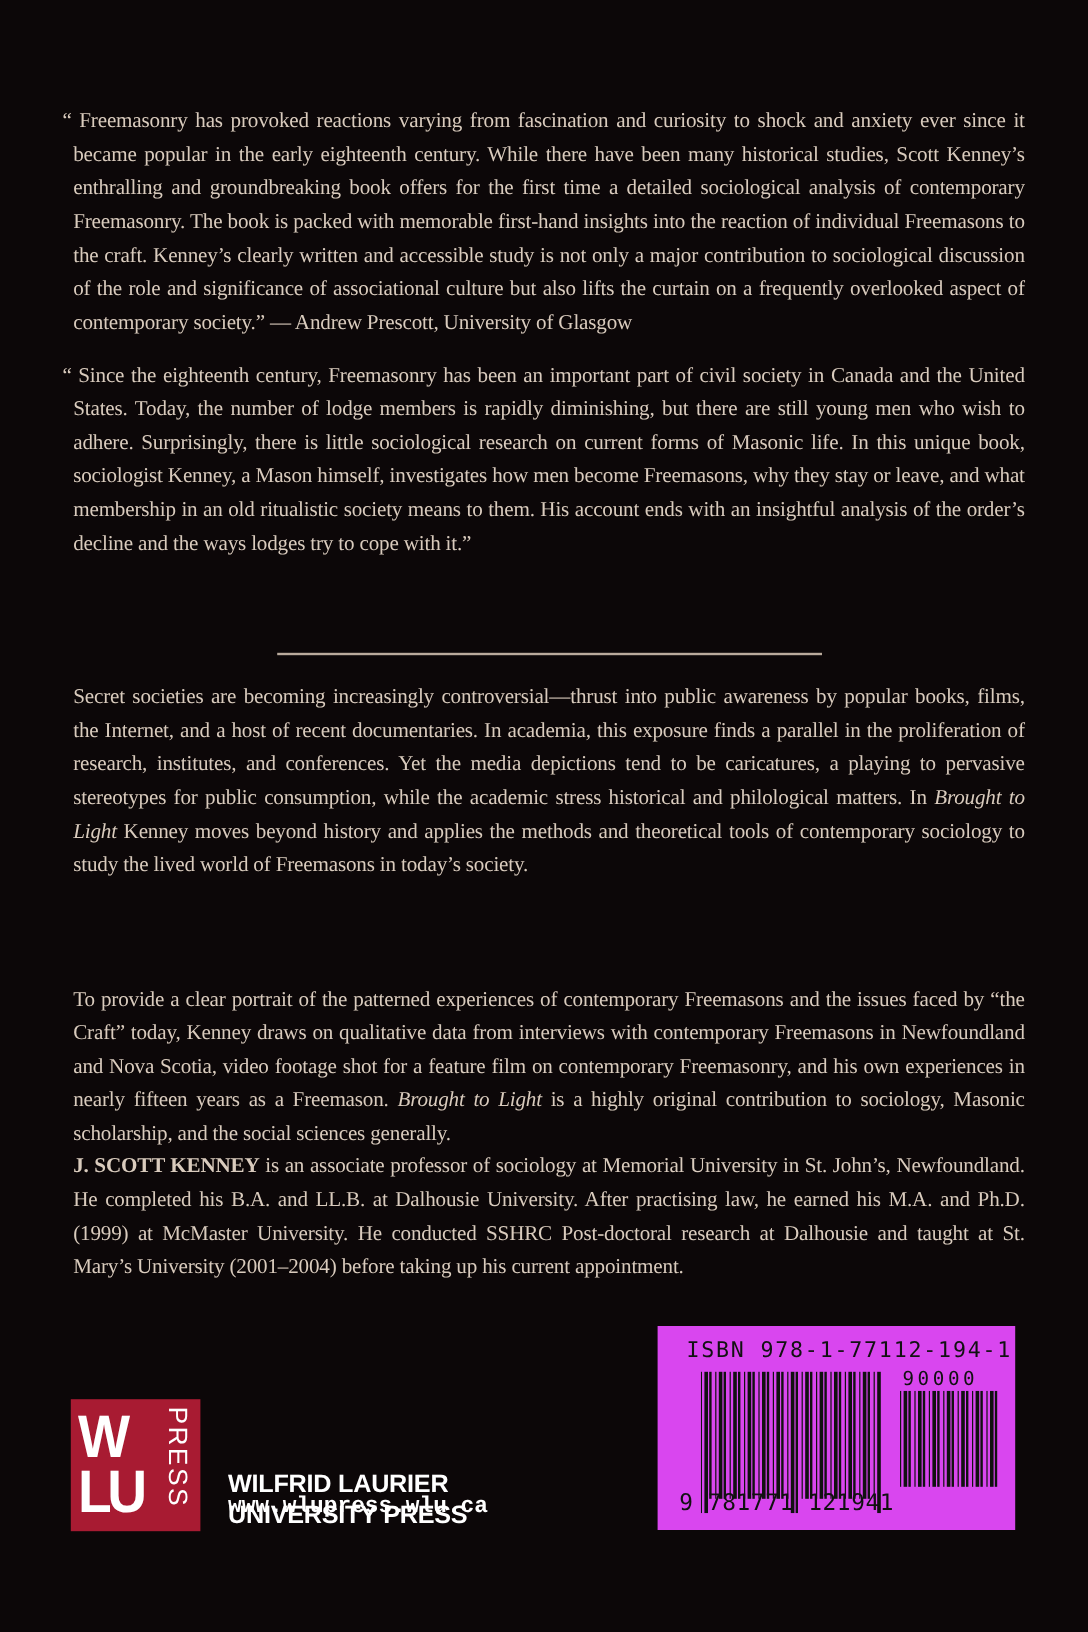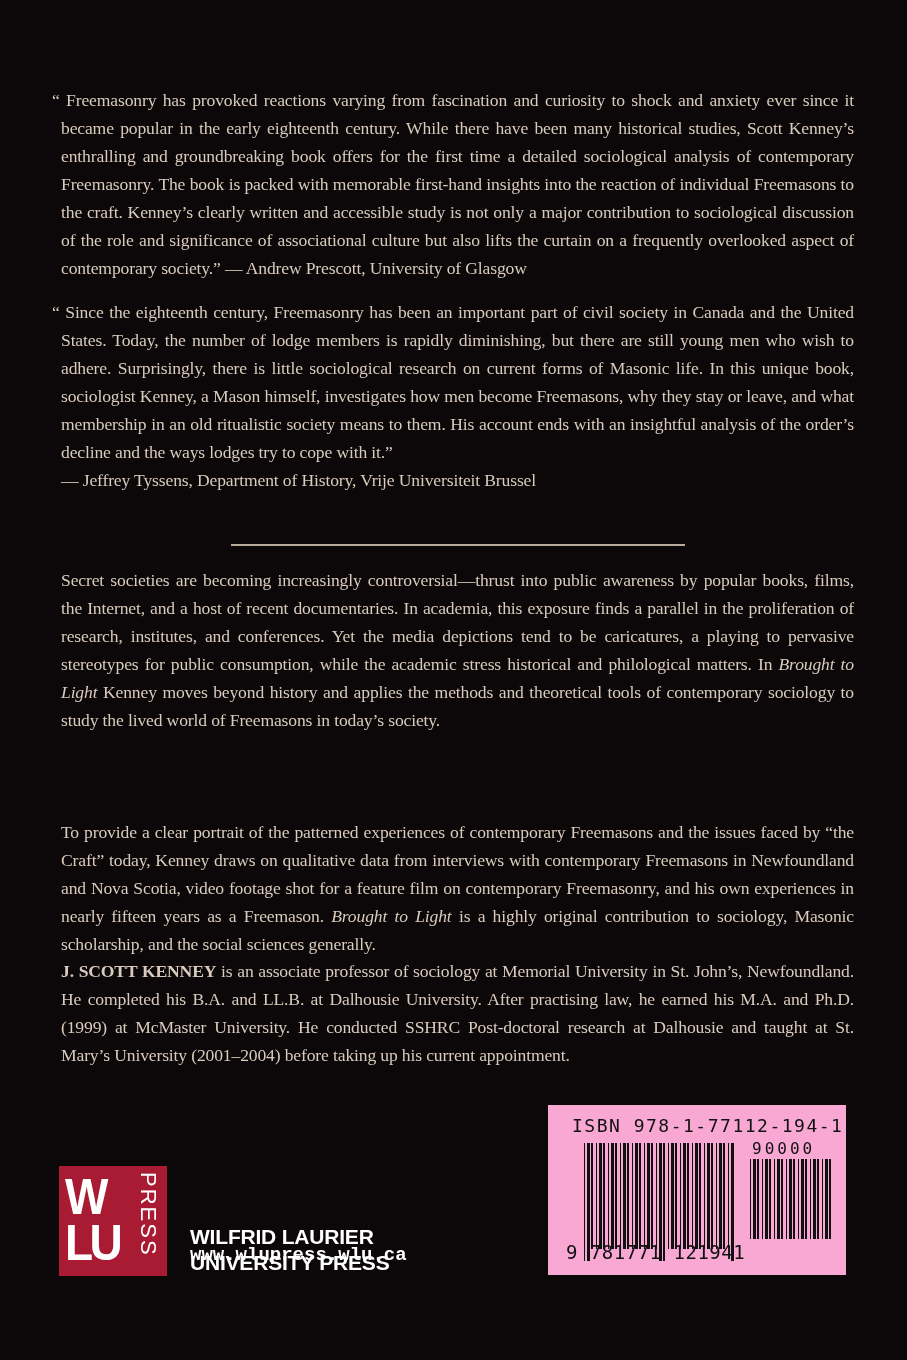--- a/index.html
+++ b/index.html
@@ -86,21 +86,21 @@
     color: #ffffff;
     font-family: Liberation Mono, monospace;
     font-weight: bold;
     font-size: 19px;
   }
 
   .barcode-box {
     position: absolute;
     left: 548px; top: 1105px;
     width: 298px; height: 170px;
-    background: #f9a8d4;
+    background: #d946ef;
   }
   .isbn-text {
     position: absolute;
     left: 24px; top: 10px;
     font-family: "DejaVu Sans Mono", "Liberation Mono", monospace;
     font-size: 18px;
     letter-spacing: 1.5px;
     color: #111;
     white-space: nowrap;
   }
@@ -128,21 +128,20 @@
 </head>
 <body>
 
 <div class="blurb quote q1">
   <span>“ Freemasonry has provoked reactions varying from fascination and curiosity to shock and anxiety ever since it became popular in the early eighteenth century. While there have been many historical studies, Scott Kenney’s enthralling and groundbreaking book offers for the first time a detailed sociological analysis of contemporary Freemasonry. The book is packed with memorable first-hand insights into the reaction of individual Freemasons to the craft. Kenney’s clearly written and accessible study is not only a major contribution to sociological discussion of the role and significance of associational culture but also lifts the curtain on a frequently overlooked aspect of contemporary society.”</span>
   <span>— Andrew Prescott, University of Glasgow</span>
 </div>
 
 <div class="blurb quote q2">
   <span>“ Since the eighteenth century, Freemasonry has been an important part of civil society in Canada and the United States. Today, the number of lodge members is rapidly diminishing, but there are still young men who wish to adhere. Surprisingly, there is little sociological research on current forms of Masonic life. In this unique book, sociologist Kenney, a Mason himself, investigates how men become Freemasons, why they stay or leave, and what membership in an old ritualistic society means to them. His account ends with an insightful analysis of the order’s decline and the ways lodges try to cope with it.”</span><br>
-  <span>— Jeffrey Tyssens, Department of History, Vrije Universiteit Brussel</span>
 </div>
 
 <div class="rule"></div>
 
 <div class="blurb p1">
   <span>Secret societies are becoming increasingly controversial—thrust into public awareness by popular books, films, the Internet, and a host of recent documentaries. In academia, this exposure finds a parallel in the proliferation of research, institutes, and conferences. Yet the media depictions tend to be caricatures, a playing to pervasive stereotypes for public consumption, while the academic stress historical and philological matters. In </span><span class="ital">Brought to Light</span><span> Kenney moves beyond history and applies the methods and theoretical tools of contemporary sociology to study the lived world of Freemasons in today’s society.</span>
 </div>
 
 <div class="blurb p2">
   <span>To provide a clear portrait of the patterned experiences of contemporary Freemasons and the issues faced by “the Craft” today, Kenney draws on qualitative data from interviews with contemporary Freemasons in Newfoundland and Nova Scotia, video footage shot for a feature film on contemporary Freemasonry, and his own experiences in nearly fifteen years as a Freemason. </span><span class="ital">Brought to Light</span><span> is a highly original contribution to sociology, Masonic scholarship, and the social sciences generally.</span>

